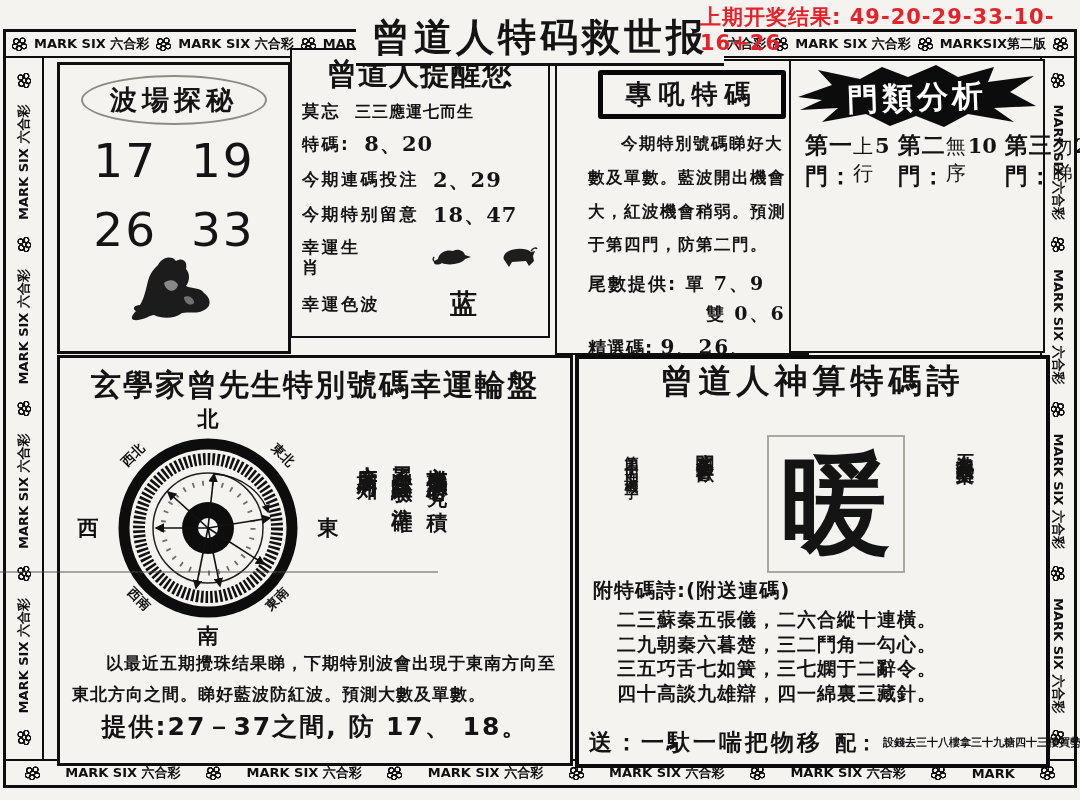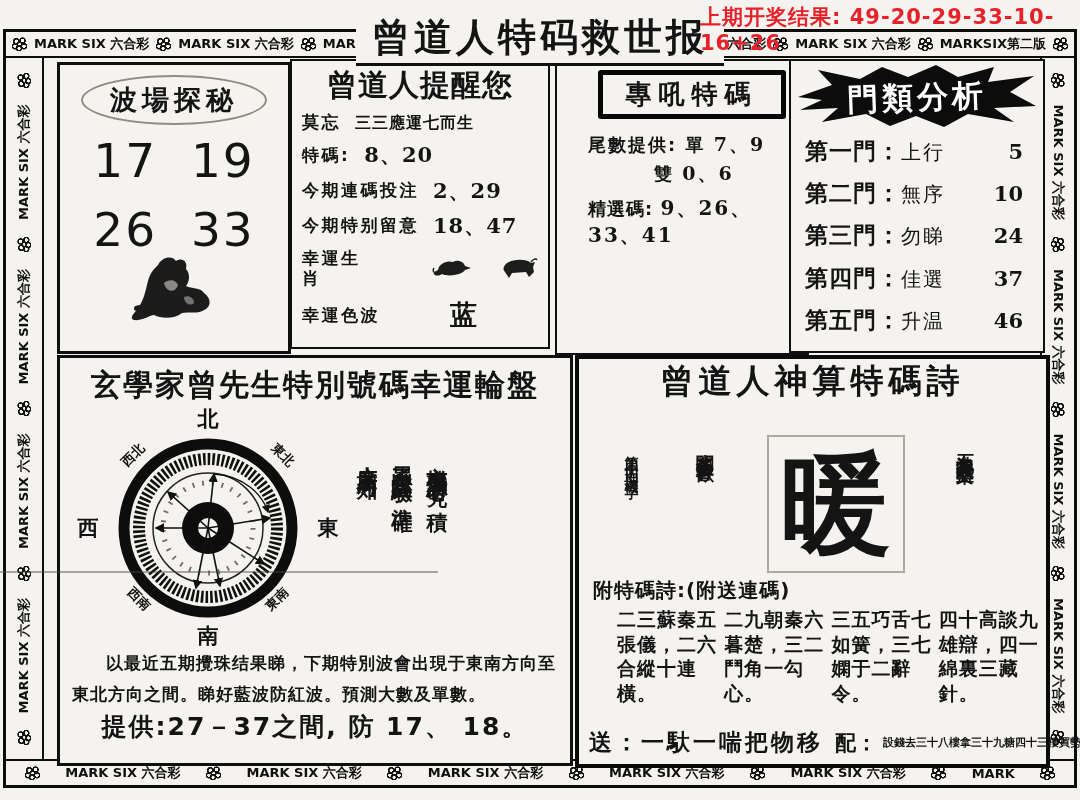--- a/index.html
+++ b/index.html
@@ -30,42 +30,42 @@
     radial-gradient(circle at 50% 50%,transparent 1.2px,#111 1.4px,#111 2.4px,transparent 3px);}
   
   .box{position:absolute;background:#f5f3ef;}
   
   .box-bochang{left:57px;top:62px;width:228px;height:286px;border:3px solid #0f0f0f;}
   .oval{margin:10px auto 0;width:182px;height:46px;border:2px solid #8d8b82;border-radius:50%;
         display:flex;align-items:center;justify-content:center;font-size:27px;font-weight:800;letter-spacing:5px;}
   .nums{margin-top:4px;text-align:center;font-size:47px;font-weight:400;white-space:pre;line-height:1.38;letter-spacing:2px;}
   .animal{position:absolute;left:50%;transform:translateX(-50%);top:188px;}
   
-  .box-tixing{left:290px;top:59px;width:256px;height:286px;border:2px solid #0f0f0f;}
+  .box-tixing{left:290px;top:48px;width:256px;height:286px;border:2px solid #0f0f0f;}
   .b2-title{text-align:center;font-size:30px;font-weight:900;margin-top:4px;letter-spacing:1px;}
   .b2-rows{padding:6px 10px 0;display:flex;flex-direction:column;gap:10px;}
   .b2-row{display:flex;align-items:center;font-size:17px;font-weight:800;letter-spacing:2.5px;line-height:1.2;}
   .b2-val{margin-left:14px;font-size:16px;letter-spacing:1px;font-weight:800;}
   .b2-val.num{font-family:"DejaVu Serif","Liberation Serif",serif;font-size:21px;}
   .b2-val.blue{font-size:27px;margin-left:70px;font-weight:900;}
   .zicons{display:flex;gap:26px;margin-left:66px;align-items:center;}
   
   .box-zhuanhou{left:555px;top:59px;width:231px;height:292px;border:2px solid #0f0f0f;padding-left:19px;}
   .b3-titlebox{margin:9px auto 4px;width:178px;border:5px solid #070707;border-radius:3px;
       text-align:center;font-size:26px;font-weight:900;letter-spacing:7px;padding:2px 0;}
   .b3-body{padding:4px 12px 0;font-size:16.5px;font-weight:700;line-height:2.05;letter-spacing:1.5px;text-indent:2em;}
   .b3-tails{padding:7px 12px 0;font-size:18px;font-weight:800;letter-spacing:2px;line-height:1.55;}
   .b3-tails .tnum{font-family:"DejaVu Serif","Liberation Serif",serif;font-size:19px;}
-  .tails2{margin-left:66px;}
+  .tails2{margin-left:118px;}
   .b3-select{padding:6px 12px 0;font-size:18px;font-weight:800;letter-spacing:1px;}
   .b3-select .tnum{font-family:"DejaVu Serif","Liberation Serif",serif;font-size:20px;letter-spacing:2px;}
   
   .box-menlei{left:789px;top:59px;width:252px;height:290px;border:2px solid #0f0f0f;}
   .starburst{display:block;margin:3px auto 0;}
-  .b4-rows{display:flex;flex-direction:column;justify-content:space-around;height:212px;padding:0 12px 0 14px;}
+  .b4-rows{display:flex;flex-direction:row;justify-content:space-around;height:212px;padding:0 12px 0 14px;}
   .b4-row{display:flex;align-items:baseline;}
   .door{font-size:23px;font-weight:900;letter-spacing:1px;}
   .dlabel{font-size:20px;font-weight:400;letter-spacing:2px;}
   .dval{margin-left:auto;font-family:"DejaVu Serif","Liberation Serif",serif;font-size:21px;font-weight:700;padding-right:8px;}
   
   .box-wheel{left:57px;top:355px;width:510px;height:405px;border:3px solid #0f0f0f;}
   .b5-title{text-align:center;font-size:30px;font-weight:900;margin-top:7px;letter-spacing:2px;}
   .wheel-svg{position:absolute;left:8px;top:48px;}
   .verse{position:absolute;left:272px;top:92px;width:122px;height:232px;writing-mode:vertical-rl;
          font-size:21px;font-weight:700;letter-spacing:3px;line-height:1;}
@@ -76,21 +76,21 @@
   
   .box-poem{left:575px;top:355px;width:467px;height:405px;border:4px solid #0a0a0a;}
   .b6-title{text-align:center;font-size:33px;font-weight:800;margin-top:0;letter-spacing:5px;}
   .vcol{position:absolute;writing-mode:vertical-rl;font-weight:700;}
   .issue-col{left:44px;top:86px;font-size:14px;letter-spacing:4px;}
   .lcol{left:114px;top:80px;font-size:18px;letter-spacing:2px;}
   .rcol{left:374px;top:80px;font-size:18px;letter-spacing:2px;}
   .bigchar{position:absolute;left:188px;top:76px;width:134px;height:134px;border:2px solid #aba89f;
       display:flex;align-items:center;justify-content:center;font-size:110px;font-weight:900;line-height:1;}
   .attach{position:absolute;left:14px;top:218px;font-size:20px;font-weight:800;letter-spacing:1px;}
-  .plines{position:absolute;left:38px;top:248px;display:flex;gap:0;
+  .plines{position:absolute;left:38px;top:248px;display:flex;flex-direction:column;gap:0;
       font-size:19px;font-weight:700;letter-spacing:1px;line-height:1.3;}
   .sendrow{position:absolute;left:10px;bottom:6px;display:flex;align-items:center;white-space:nowrap;}
   .send-label,.send-text{font-size:23px;font-weight:900;letter-spacing:3px;}
   .match-label{font-size:21px;font-weight:900;margin-left:12px;}
   .match-text{font-size:11px;font-weight:700;margin-left:6px;}
 </style>
 </head>
 <body>
 
 <div class="page">
@@ -208,20 +208,21 @@
       </div>
       <div class="b2-row">
         <span>幸運色波</span>
         <span class="b2-val blue">蓝</span>
       </div>
     </div>
   </div>
 
   <div class="box box-zhuanhou">
     <div class="b3-titlebox">專吼特碼</div>
+    <div class="b3-body">今期特別號碼睇好大數及單數。藍波開出機會大，紅波機會稍弱。預測于第四門，防第二門。</div>
     <div class="b3-tails">
       <div>
         <span>尾數提供:</span>
         <span>單</span>
         <span class="tnum">7、9</span>
       </div>
       <div class="tails2">
         <span>雙</span>
         <span class="tnum">0、6</span>
       </div>

